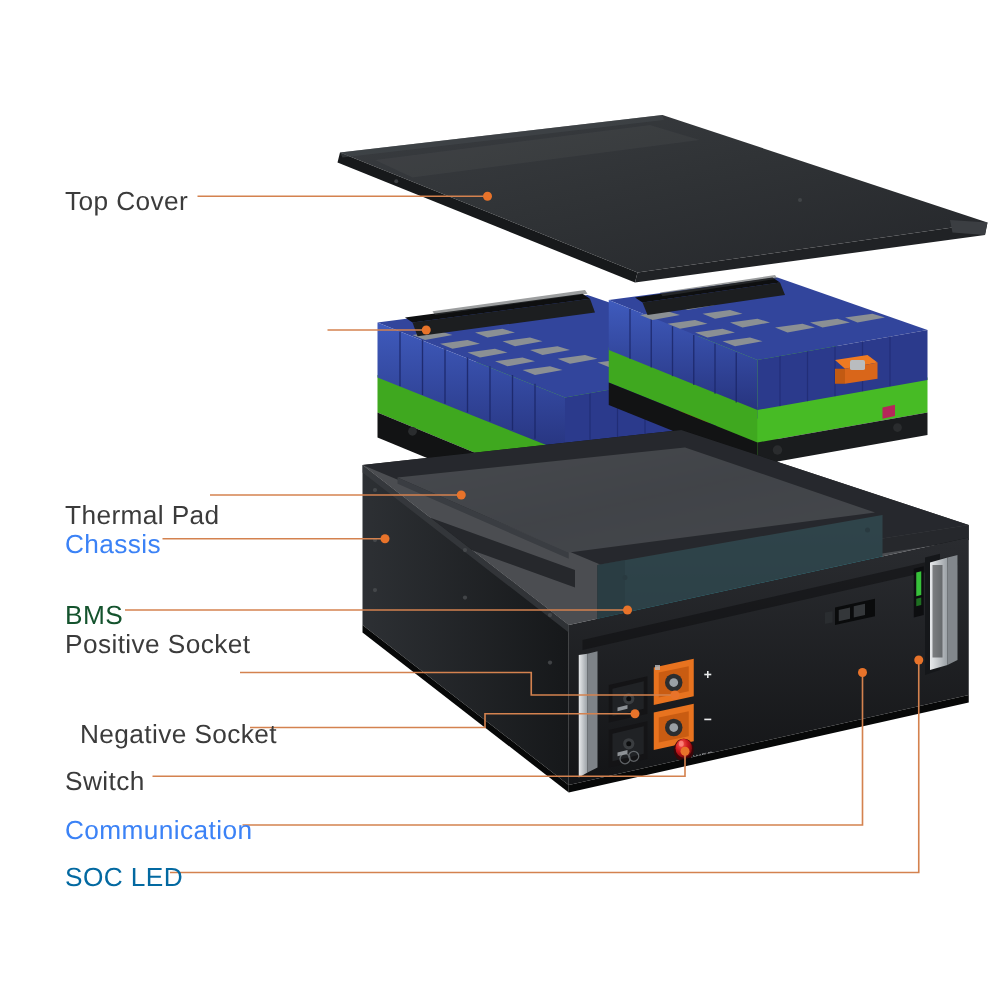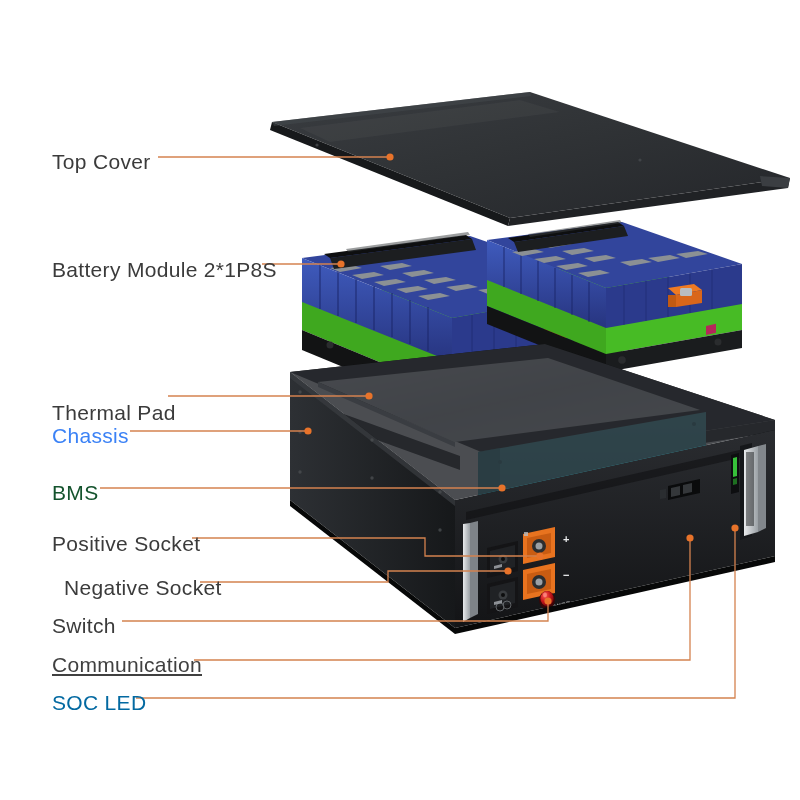--- a/index.html
+++ b/index.html
@@ -330,24 +330,23 @@
       <path d="M122,621 L548,621 L548,601" fill="none" stroke="#d4824f" stroke-width="1.3"></path>
       <circle cx="548" cy="601" r="3.6" fill="#e8732a"></circle>
       <path d="M194,660 L690,660 L690,538" fill="none" stroke="#d4824f" stroke-width="1.3"></path>
       <circle cx="690" cy="538" r="3.6" fill="#e8732a"></circle>
       <path d="M136,698 L735,698 L735,528" fill="none" stroke="#d4824f" stroke-width="1.3"></path>
       <circle cx="735" cy="528" r="3.6" fill="#e8732a"></circle>
     </svg>
 
   <div id="labels">
       <div class="callout-label" style="left: 52px; top: 151px; color: rgb(59, 59, 59);">Top Cover</div>
-      <div class="callout-label" style="left: 52px; top: 259px; color: rgb(59, 59, 59);">Battery Module 2*1P8S</div>
       <div class="callout-label" style="left: 52px; top: 390px; color: rgb(59, 59, 59); margin-top: 12px;">Thermal Pad</div>
       <div class="callout-label" style="left: 52px; top: 425px; color: #3b82f6;">Chassis</div>
       <div class="callout-label" style="left: 52px; top: 482px; color: #14532d;">BMS</div>
-      <div class="callout-label" style="left: 52px; top: 533px; color: rgb(59, 59, 59);">Positive Socket</div>
+      <div class="callout-label" style="left: 52px; top: 505px; color: rgb(59, 59, 59);">Positive Socket</div>
       <div class="callout-label" style="left: 64px; top: 577px; color: rgb(59, 59, 59);">Negative Socket</div>
       <div class="callout-label" style="left: 52px; top: 615px; color: rgb(59, 59, 59);">Switch</div>
-      <div class="callout-label" style="left: 52px; top: 654px; color: #404040; text-decoration: underline;">Communication</div>
+      <div class="callout-label" style="left: 52px; top: 654px; color: #3b82f6;">Communication</div>
       <div class="callout-label" style="left: 52px; top: 692px; color: #0369a1;">SOC LED</div>
     </div>
 
 </div>
 
 </body></html>

